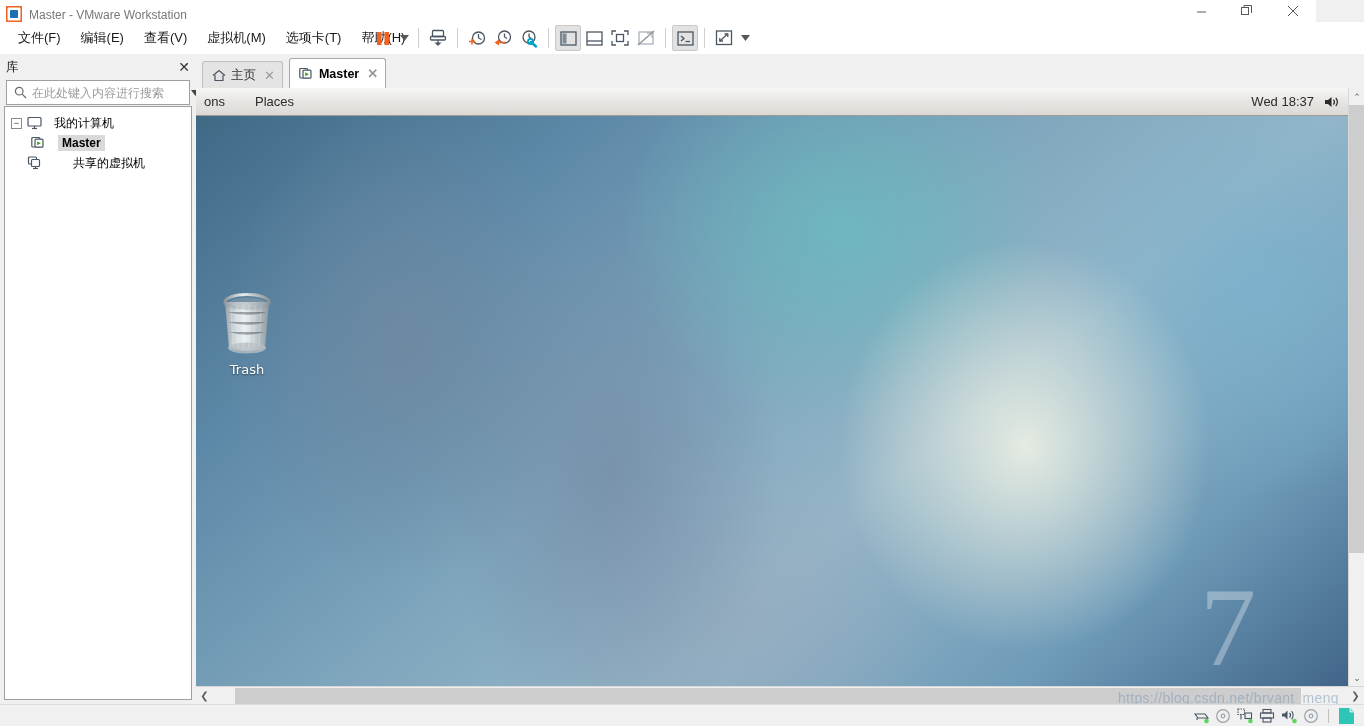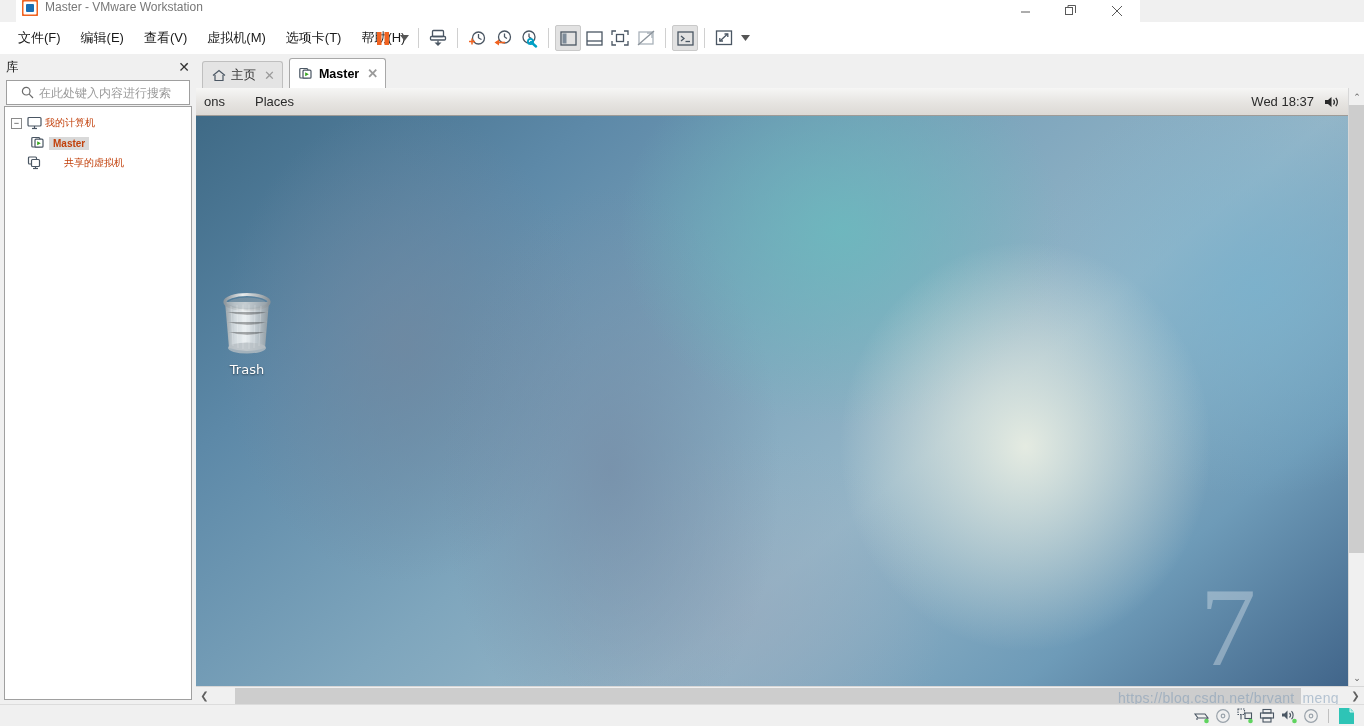--- a/index.html
+++ b/index.html
@@ -8,22 +8,22 @@
     font-family: "Liberation Sans", sans-serif;
     font-size: 12px;
     background: #f0f0f0;
     overflow: hidden;
     user-select: none;
   }
   #app { position: relative; width: 1364px; height: 726px; background: #f0f0f0; }
 
   
   .titlebar {
-    position: absolute; top: 0; left: 16px; width: 1124px; height: 22px;
-    background: #ffffff; display: flex; align-items: flex-start;
+    position: absolute; top: 0; left: 0; width: 1316px; height: 22px;
+    background: #ffffff; display: flex; align-items: flex-end;
   }
   .title-icon { margin-left: 6px; width: 16px; height: 16px; position: relative; }
   .title-text { margin-left: 7px; font-size: 12px; color: #777; }
   .win-controls { margin-left: auto; display: flex; height: 22px; }
   .win-btn {
     width: 46px; height: 22px; display: flex; align-items: center; justify-content: center;
     color: #5a5a5a;
   }
 
   
@@ -55,40 +55,40 @@
     position: absolute; top: 56px; left: 0; width: 196px; height: 648px;
     background: #f0f0f0;
   }
   .lib-header {
     height: 22px; display: flex; align-items: center; padding: 0 6px;
   }
   .lib-title { font-size: 12.5px; color: #111; }
   .lib-close { margin-left: auto; color: #333; font-size: 14px; line-height: 1; }
   .search-wrap {
     margin: 2px 6px 0 6px; height: 25px; background: #fff;
-    border: 1px solid #9f9f9f; display: flex; align-items: center; padding: 0 11px;
+    border: 1px solid #9f9f9f; display: flex; align-items: center; padding: 0 4px;
   }
   .search-input {
     border: none; outline: none; flex: 1; font-size: 12px; color: #9a9a9a;
     font-family: "Liberation Sans", sans-serif; background: transparent; padding-left: 3px;
   }
   .search-input::placeholder { color: #9a9a9a; }
   .tree-panel {
     position: absolute; top: 50px; left: 4px; width: 188px; height: 594px;
     background: #fff; border: 1px solid #a0a0a0; padding-top: 6px;
   }
   .tree-row { display: flex; align-items: center; height: 20px; padding-left: 6px; }
   .tree-row.lvl2 { padding-left: 26px; }
   .tree-row.lvl1b { padding-left: 22px; gap: 19px; }
   .tree-expander {
     width: 11px; height: 11px; border: 1px solid #8a8a8a; background: #fff;
     display: flex; align-items: center; justify-content: center; margin-right: 5px;
     font-size: 9px; line-height: 1; color: #333;
   }
-  .tree-label { font-size: 10px; color: #c2410c; margin-left: 3px; }
+  .tree-label { font-size: 12px; color: #000000; margin-left: 12px; }
   .tree-label.sel { background: #d9d9d9; padding: 1px 4px; font-weight: bold; }
 
   
   .tabstrip {
     position: absolute; top: 56px; left: 196px; width: 1168px; height: 32px;
     background: #f0f0f0; display: flex; align-items: flex-end;
   }
   .vmtab {
     height: 27px; display: flex; align-items: center; padding: 0 7px 0 9px;
     background: #e4e4e4; border: 1px solid #bfbfbf; border-bottom: none;

